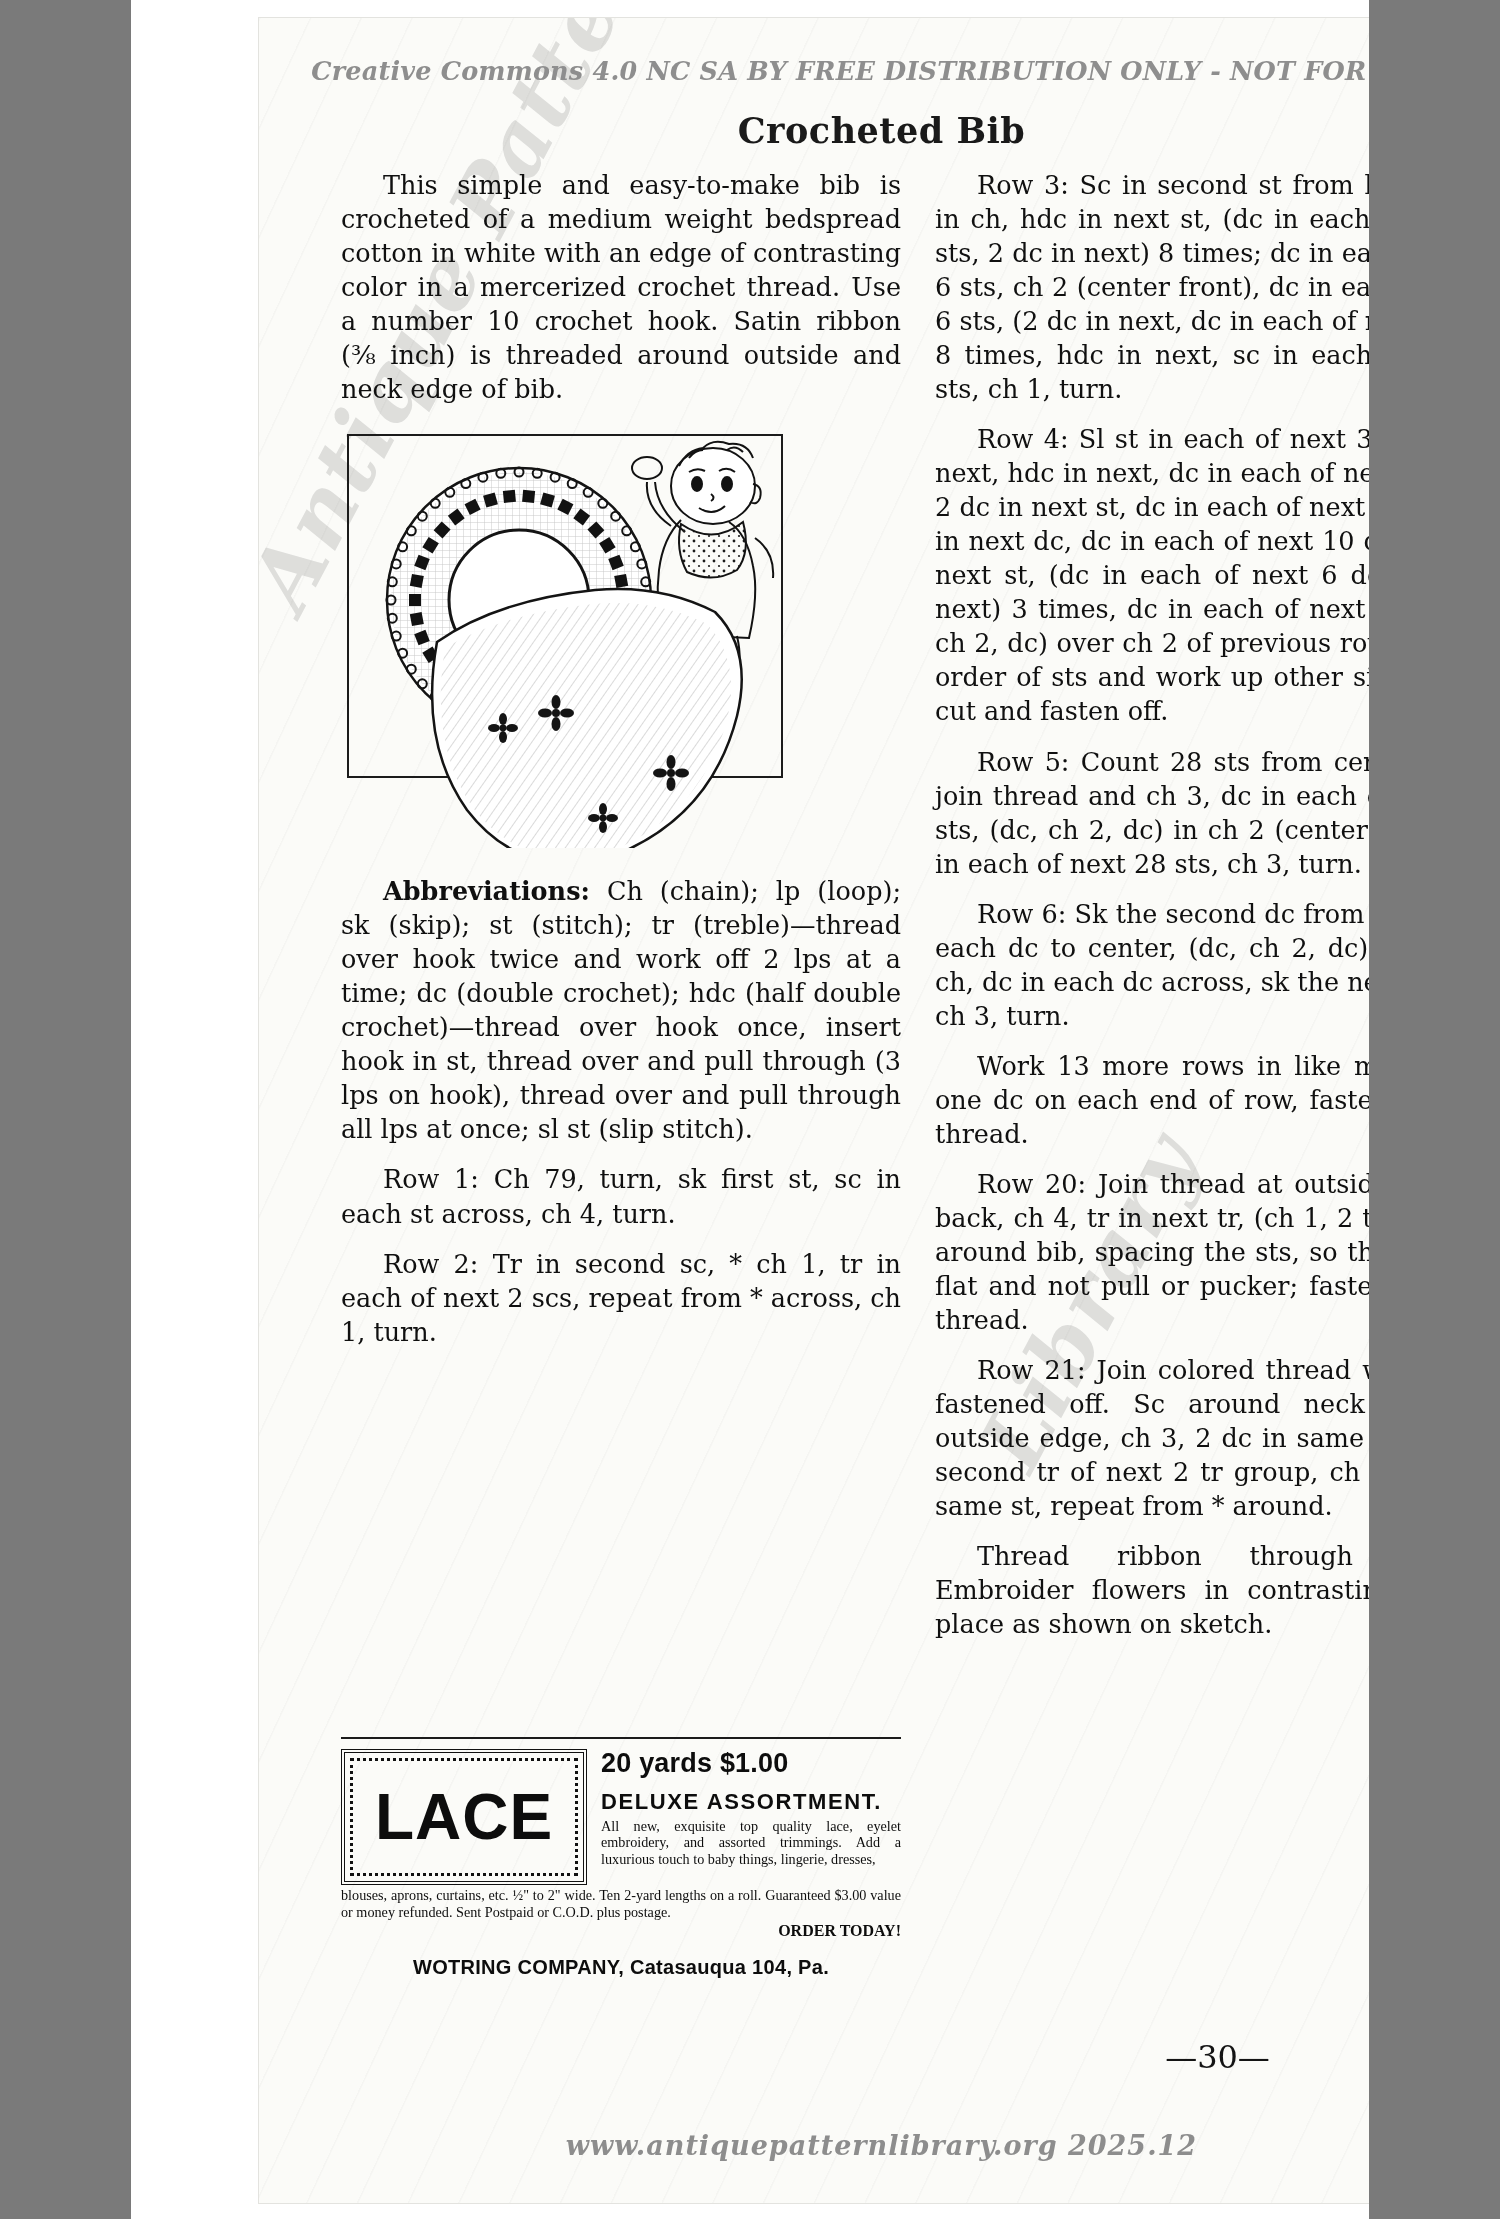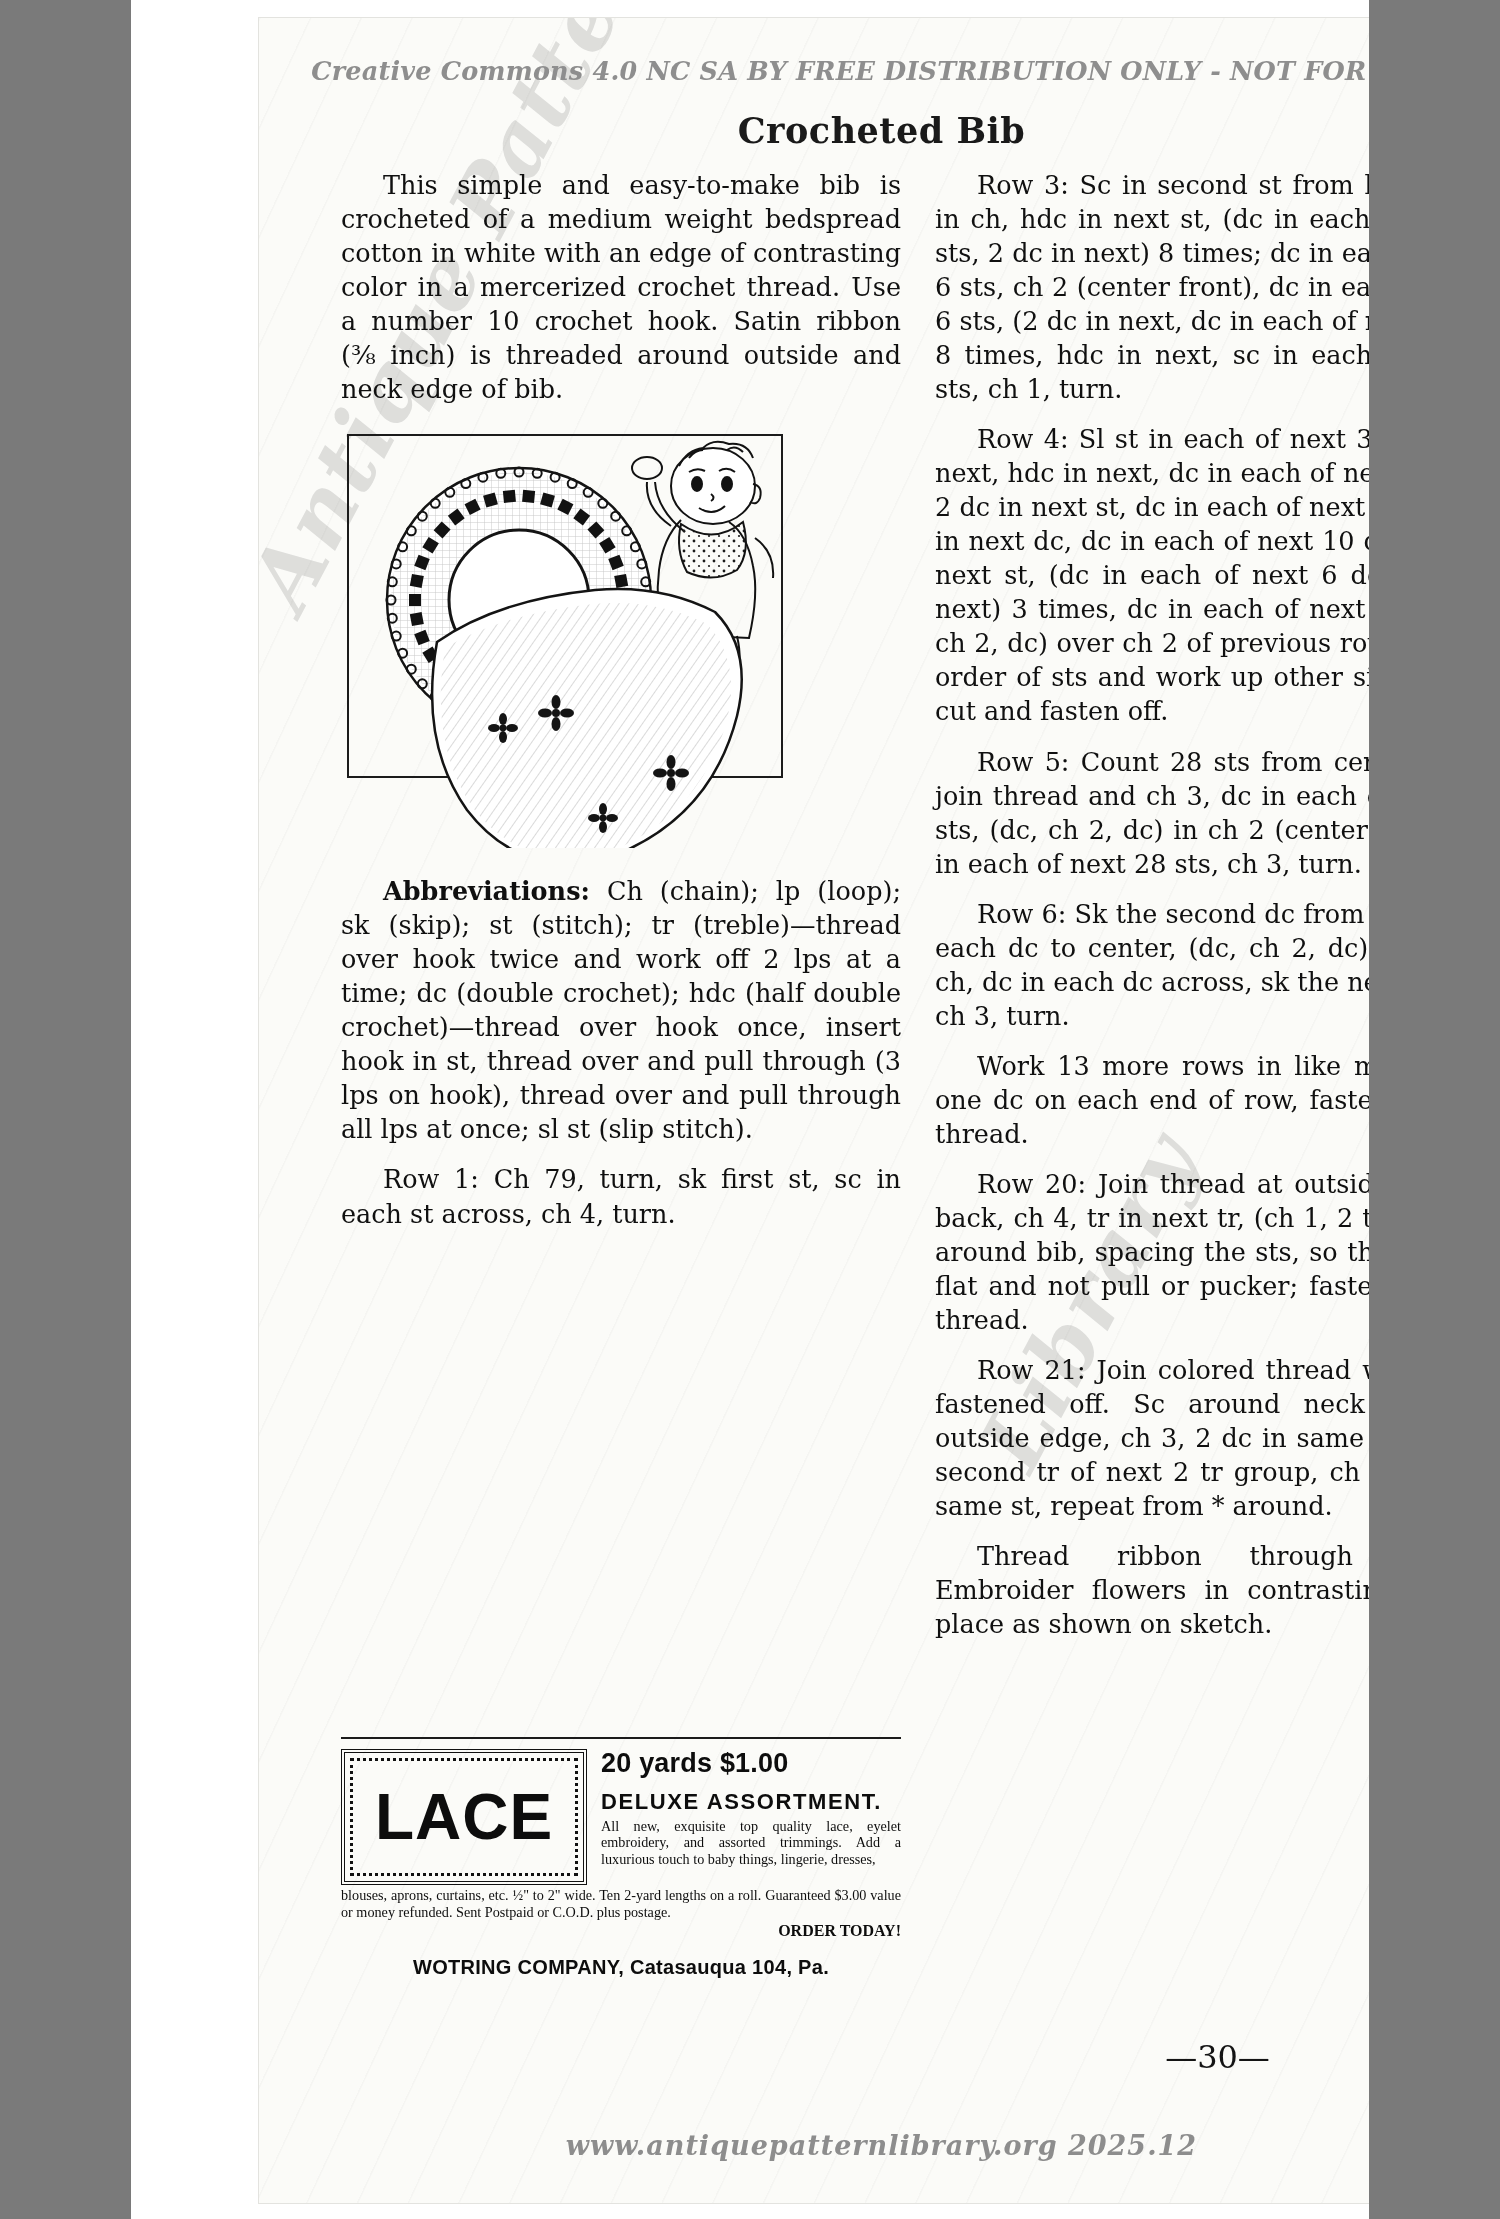--- a/index.html
+++ b/index.html
@@ -429,20 +429,21 @@
               <ellipse cx="-9" cy="0" rx="6" ry="4"></ellipse>
               <ellipse cx="9" cy="0" rx="6" ry="4"></ellipse>
             </g>
           </g>
         </svg>
       </div>
 
       <p class="para"><span class="abbr-label">Abbreviations:</span><span> Ch (chain); lp (loop); sk (skip); st (stitch); tr (treble)—thread over hook twice and work off 2 lps at a time; dc (double crochet); hdc (half double crochet)—thread over hook once, insert hook in st, thread over and pull through (3 lps on hook), thread over and pull through all lps at once; sl st (slip stitch).</span></p>
 
       <p class="para">Row 1: Ch 79, turn, sk first st, sc in each st across, ch 4, turn.</p>
+      <p class="para">Row 2: Tr in second sc, * ch 1, tr in each of next 2 scs, repeat from * across, ch 1, turn.</p>
     </div>
 
     <div class="col col-right">
       <p class="para">Row 3: Sc in second st from hook, 1 sc in ch, hdc in next st, (dc in each of next 5 sts, 2 dc in next) 8 times; dc in each of next 6 sts, ch 2 (center front), dc in each of next 6 sts, (2 dc in next, dc in each of next 5 sts) 8 times, hdc in next, sc in each of last 2 sts, ch 1, turn.</p>
       <p class="para">Row 4: Sl st in each of next 3 sts, sc in next, hdc in next, dc in each of next 10 dcs, 2 dc in next st, dc in each of next 6 dc, 2 dc in next dc, dc in each of next 10 dc, 2 dc in next st, (dc in each of next 6 dc, 2 dc in next) 3 times, dc in each of next 8 dc, (dc, ch 2, dc) over ch 2 of previous row, reverse order of sts and work up other side of bib; cut and fasten off.</p>
       <p class="para">Row 5: Count 28 sts from center front, join thread and ch 3, dc in each of next 27 sts, (dc, ch 2, dc) in ch 2 (center front), dc in each of next 28 sts, ch 3, turn.</p>
       <p class="para">Row 6: Sk the second dc from end, dc in each dc to center, (dc, ch 2, dc) in center ch, dc in each dc across, sk the next to last, ch 3, turn.</p>
       <p class="para">Work 13 more rows in like manner, sk one dc on each end of row, fasten and cut thread.</p>
       <p class="para">Row 20: Join thread at outside edge of back, ch 4, tr in next tr, (ch 1, 2 tr) worked around bib, spacing the sts, so they will be flat and not pull or pucker; fasten and cut thread.</p>
       <p class="para">Row 21: Join colored thread where you fastened off.  Sc around neck edge to outside edge, ch 3, 2 dc in same st, * sc in second tr of next 2 tr group, ch 3, 2 dc in same st, repeat from * around.</p>

